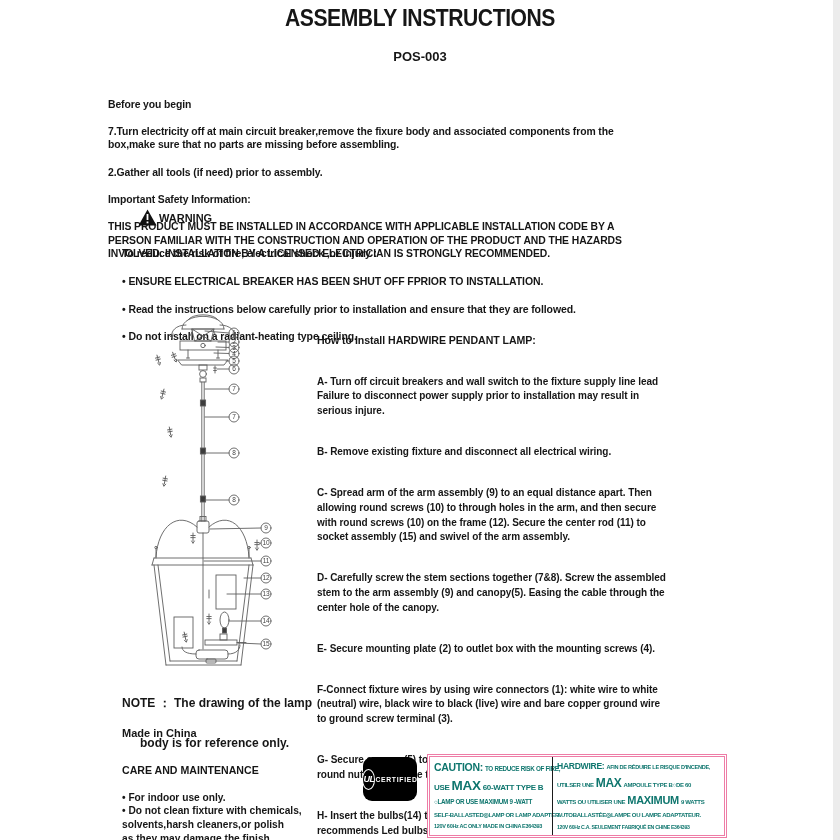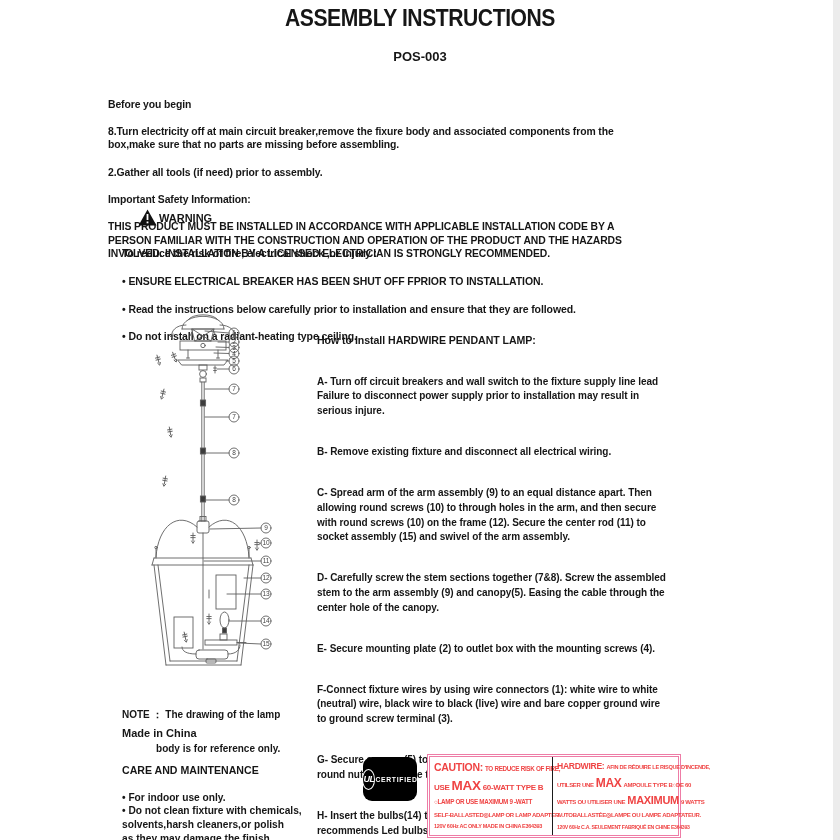--- a/index.html
+++ b/index.html
@@ -9,33 +9,33 @@
   .doc-title{position:absolute;top:4px;left:0;width:100%;text-align:center;
              font-size:24px;letter-spacing:-0.5px;transform:scaleX(0.88);transform-origin:center;}
   .doc-model{position:absolute;top:49px;left:0;width:100%;text-align:center;font-size:13px;}
   .blk{position:absolute;white-space:pre-line;}
   .intro{left:108px;top:84px;width:620px;font-size:10.4px;line-height:13.6px;letter-spacing:-0.1px;}
   .warn-head{position:absolute;left:138px;top:209px;display:flex;align-items:center;gap:2px;font-size:11px;}
   .warn-body{left:122px;top:233px;width:640px;font-size:10.5px;line-height:13.9px;letter-spacing:-0.1px;}
   .install{left:317px;top:318px;width:446px;font-size:10px;line-height:14.6px;letter-spacing:-0.05px;}
   .install .head{margin-bottom:13px;font-size:10.6px;}
   .install .step{margin-bottom:12px;white-space:pre-line;}
-  .note-blk{left:122px;top:697px;font-size:10px;text-align:right;}
+  .note-blk{left:122px;top:681px;font-size:12px;}
   .note-blk .l2{margin-top:10px;margin-left:18px;}
   .madein{left:122px;top:727px;font-size:11px;}
   .care{left:122px;top:750px;width:280px;font-size:10.2px;line-height:13.6px;}
   .care .head{font-size:10.6px;}
   .diagram{position:absolute;left:130px;top:303px;}
   .ul-badge{position:absolute;left:363px;top:757px;width:54px;height:44px;background:#000;
             border-radius:9px;color:#fff;display:flex;flex-direction:row;align-items:center;justify-content:center;}
   .ul-circle{width:19px;height:19px;border:1.7px solid #fff;border-radius:50%;
              display:flex;align-items:center;justify-content:center;font-size:9px;font-style:italic;letter-spacing:-0.5px;}
   .ul-cert{font-size:6.8px;letter-spacing:0.7px;margin-top:1px;}
-  .label{position:absolute;left:427px;top:754px;width:254px;height:84px;box-sizing:border-box;
-         border:3px double #ee7ca6;display:flex;background:#fff;color:#ef4444;text-align:center;}
+  .label{position:absolute;left:427px;top:754px;width:300px;height:84px;box-sizing:border-box;
+         border:3px double #ee7ca6;display:flex;background:#fff;color:#0f766e;text-align:center;}
   .label-col{display:flex;flex-direction:column;justify-content:space-around;padding:2px 2px 2px 4px;box-sizing:border-box;}
   .label-col.en{width:122px;}
   .label-col.fr{flex:1;border-left:1px solid #1a1a1a;}
   .lr{display:flex;align-items:baseline;gap:2px;white-space:nowrap;letter-spacing:-0.3px;line-height:1;}
   .t-xl{font-size:10.5px;} .t-l{font-size:13.5px;} .t-m{font-size:8px;}
   .t-s{font-size:6.3px;} .t-xs{font-size:6px;} .t-xxs{font-size:5.5px;}
   .f-xl{font-size:8.6px;} .f-l{font-size:12px;} .f-l2{font-size:11px;}
   .f-s{font-size:6px;} .f-xs{font-size:5.6px;} .f-xxs{font-size:5.2px;}
   svg text{font-family:"Liberation Sans",sans-serif;}
 </style>
@@ -43,21 +43,21 @@
 <body>
 
 <div class="page">
   <div class="edge-right"></div>
 
   <div class="doc-title">ASSEMBLY INSTRUCTIONS</div>
   <div class="doc-model">POS-003</div>
 
   <div class="blk intro">
     <div>Before you begin</div>
-    <div>8.Turn electricity off at main circuit breaker,remove the fixure body and associated components from the
+    <div>7.Turn electricity off at main circuit breaker,remove the fixure body and associated components from the
 box,make sure that no parts are missing before assembling.</div>
     <div>2.Gather all tools (if need) prior to assembly.</div>
     <div>Important Safety Information:</div>
     <div>THIS PRODUCT MUST BE INSTALLED IN ACCORDANCE WITH APPLICABLE INSTALLATION CODE BY A
 PERSON FAMILIAR WITH THE CONSTRUCTION AND OPERATION OF THE PRODUCT AND THE HAZARDS
 INVOLVED. INSTALLATION BY A LICENSED ELECTRICIAN IS STRONGLY RECOMMENDED.</div>
   </div>
 
   <div class="warn-head">
     <svg width="19" height="17" viewBox="0 0 19 17">

